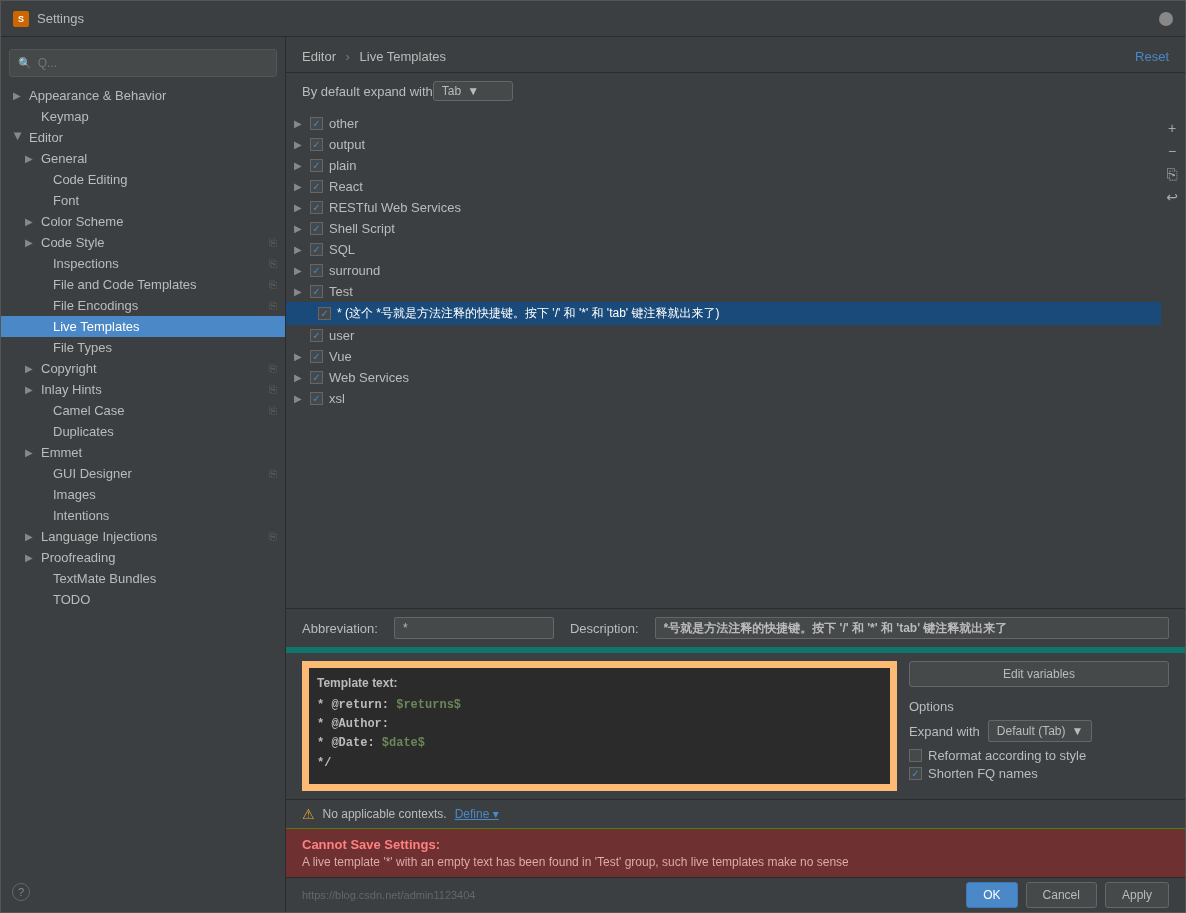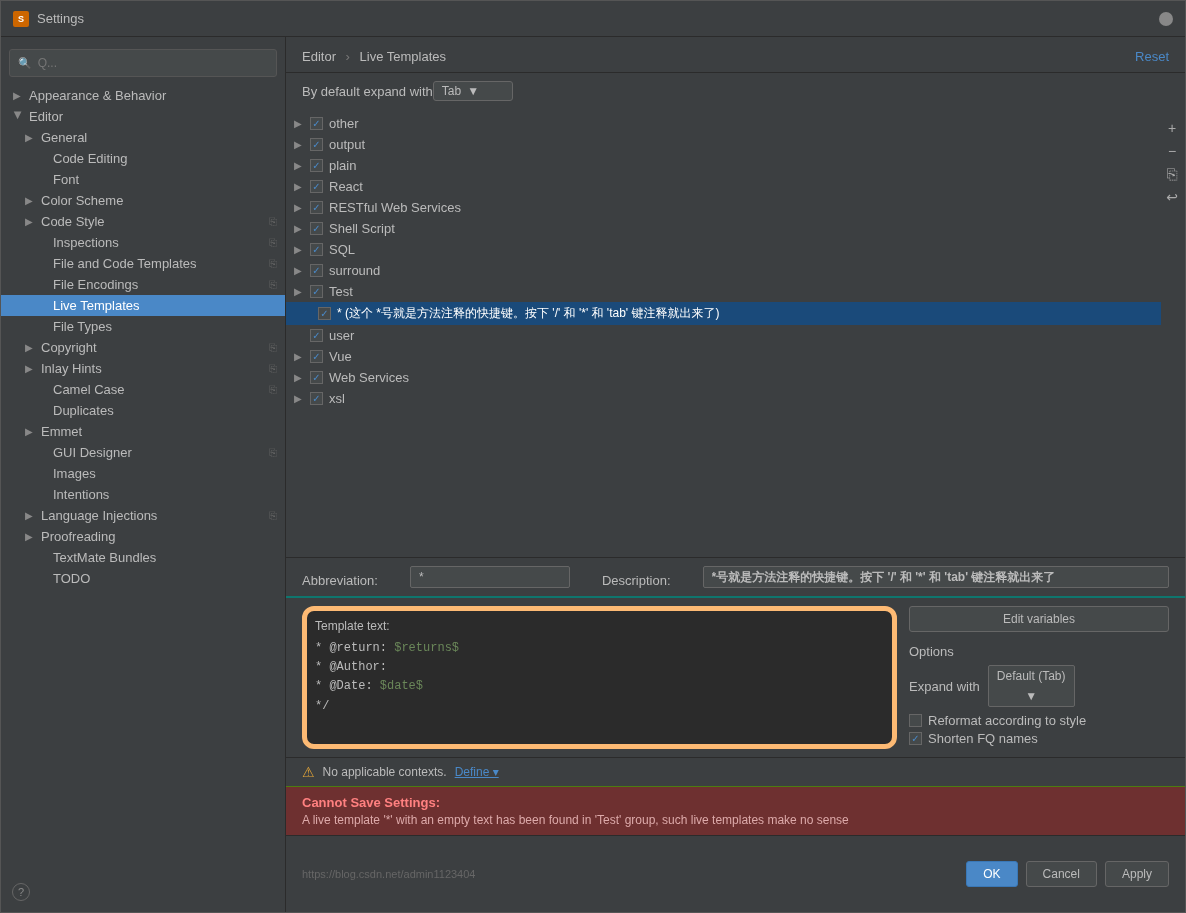--- a/index.html
+++ b/index.html
@@ -217,24 +217,24 @@
 
     
     .bottom-panel {
       border-top: 1px solid #2b2b2b;
       background: #3c3f41;
       flex-shrink: 0;
     }
 
     .abbrev-row {
       display: flex;
-      align-items: flex-end;
+      align-items: center;
       padding: 8px 16px;
-      gap: 32px;
-      border-bottom: 2px solid #0f766e;
+      gap: 16px;
+      border-bottom: 6px solid #0f766e;
     }
     .field-label { color: #bbbbbb; font-size: 13px; }
     .field-input {
       background: #45494a;
       border: 1px solid #666;
       color: #bbbbbb;
       padding: 3px 8px;
       border-radius: 2px;
       font-size: 12px;
       min-width: 100px;
@@ -242,25 +242,26 @@
     .field-input.abbrev { width: 160px; }
     .field-input.description { flex: 1; font-weight: bold; }
 
     .template-area-row {
       display: flex;
       padding: 8px 16px;
       gap: 12px;
     }
     .template-box {
       flex: 1;
-      border: 5px solid #fdba74;
-      border-radius: 12px;
+      border: 7px solid #fdba74;
+      border-radius: 0;
       background: #2b2b2b;
       padding: 8px;
       min-height: 130px;
+      font-weight: bold;
     }
     .template-box-label {
       color: #bbbbbb;
       font-size: 12px;
       margin-bottom: 6px;
     }
     .template-code {
       font-family: 'Courier New', monospace;
       font-size: 12px;
       color: #bbbbbb;
@@ -295,21 +296,20 @@
       background: #45494a;
       border: 1px solid #666;
       color: #bbbbbb;
       padding: 3px 8px;
       border-radius: 2px;
       font-size: 12px;
       display: flex;
       align-items: center;
       gap: 6px;
       cursor: pointer;
-      flex-direction: column;
     }
     .checkbox-row {
       display: flex;
       align-items: center;
       gap: 6px;
       margin: 3px 0;
     }
     .checkbox {
       width: 13px; height: 13px;
       border: 1px solid #666;
@@ -342,21 +342,21 @@
       color: #ff8080;
       font-weight: bold;
       font-size: 13px;
       margin-bottom: 3px;
     }
     .error-text { color: #ddaaaa; font-size: 12px; }
 
     .dialog-buttons {
       background: #3c3f41;
       border-top: 1px solid #2b2b2b;
-      padding: 25px 16px;
+      padding: 4px 16px;
       display: flex;
       justify-content: flex-end;
       align-items: center;
       gap: 8px;
       flex-shrink: 0;
     }
     .dialog-btn {
       padding: 5px 16px;
       border-radius: 3px;
       cursor: pointer;
@@ -413,20 +413,24 @@
       <div class="search-box">
         <span class="search-icon">🔍</span>
         <input class="search-input" placeholder="Q..." type="text" style="">
       </div>
 
       <div class="sidebar-item section-header">
         <span class="arrow">▶</span>
         <span>Appearance &amp; Behavior</span>
       </div>
 
+      <div class="sidebar-item sidebar-item-indent1">
+        <span class="arrow"></span>
+        <span>Keymap</span>
+      </div>
 
       <div class="sidebar-item section-header">
         <span class="arrow down">▶</span>
         <span>Editor</span>
       </div>
 
       <div class="sidebar-item sidebar-item-indent1">
         <span class="arrow">▶</span>
         <span>General</span>
       </div>

